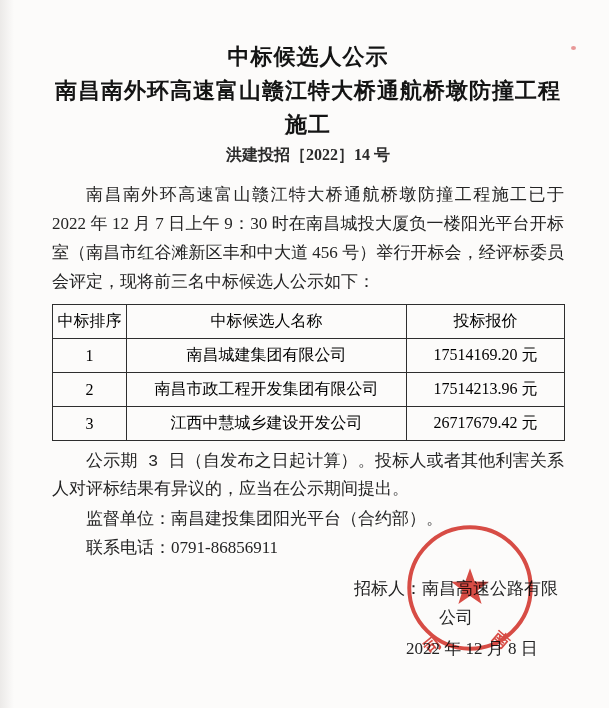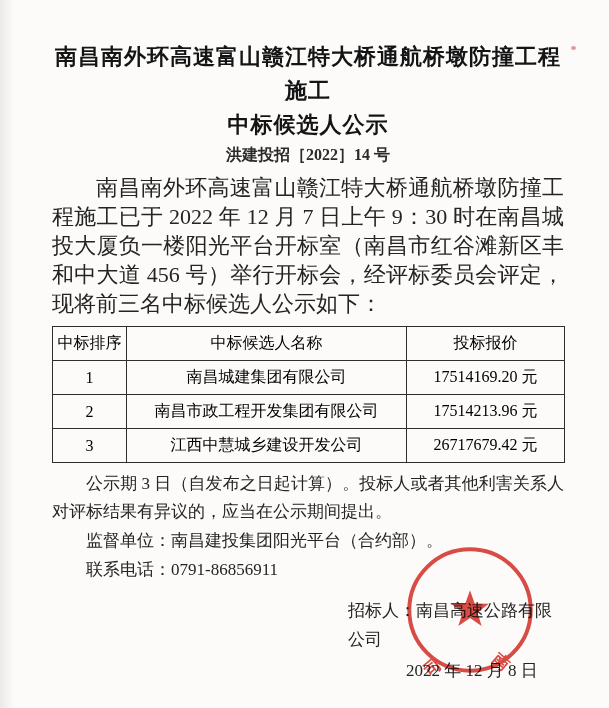--- a/index.html
+++ b/index.html
@@ -26,22 +26,22 @@
     letter-spacing: 1px;
   }
   .doc-number {
     text-align: center;
     font-size: 16px;
     line-height: 26px;
     color: #2b2b2b;
     font-weight: bold;
   }
   .intro {
-    margin-top: 5px;
-    font-size: 22px;
+    margin-top: 12px;
+    font-size: 17px;
     line-height: 29px;
     text-align: justify;
     text-indent: 2em;
     color: #242424;
   }
   table.bid-table {
     margin-top: 8px;
     width: 512px;
     border-collapse: collapse;
     table-layout: fixed;
@@ -59,36 +59,38 @@
   .col-rank  { width: 74px; }
   .col-name  { width: 280px; }
   .col-price { width: 158px; }
   .notice {
     margin-top: 7px;
     font-size: 17px;
     line-height: 28px;
     text-align: justify;
     text-indent: 2em;
     color: #242424;
+    font-family: Liberation Mono, monospace;
   }
   .supervisor, .phone {
     font-size: 17px;
     line-height: 29px;
     text-indent: 2em;
     color: #242424;
   }
   .footer {
     position: relative;
     margin-top: 12px;
     font-size: 17px;
   }
   .tenderer-line {
     margin-left: 296px;
     line-height: 29px;
     color: #242424;
+    text-align: center;
   }
   .date-line {
     margin-left: 354px;
     line-height: 30px;
     margin-top: 2px;
     color: #242424;
   }
   .stamp {
     position: absolute;
     left: 352px;
@@ -114,22 +116,22 @@
     pointer-events: none;
   }
 </style>
 </head>
 <body>
 
 <div class="page">
   <div class="scan-shadow"></div>
   <div class="red-speck"></div>
 
+  <div class="title">中标候选人公示</div>
   <div class="title">南昌南外环高速富山赣江特大桥通航桥墩防撞工程施工</div>
-  <div class="title">中标候选人公示</div>
   <div class="doc-number">洪建投招［2022］14 号</div>
 
   <div class="intro">南昌南外环高速富山赣江特大桥通航桥墩防撞工程施工已于 2022 年 12 月 7 日上午 9：30 时在南昌城投大厦负一楼阳光平台开标室（南昌市红谷滩新区丰和中大道 456 号）举行开标会，经评标委员会评定，现将前三名中标候选人公示如下：</div>
 
   <table class="bid-table">
     <colgroup>
       <col class="col-rank">
         <col class="col-name">
         <col class="col-price">
     </colgroup>

